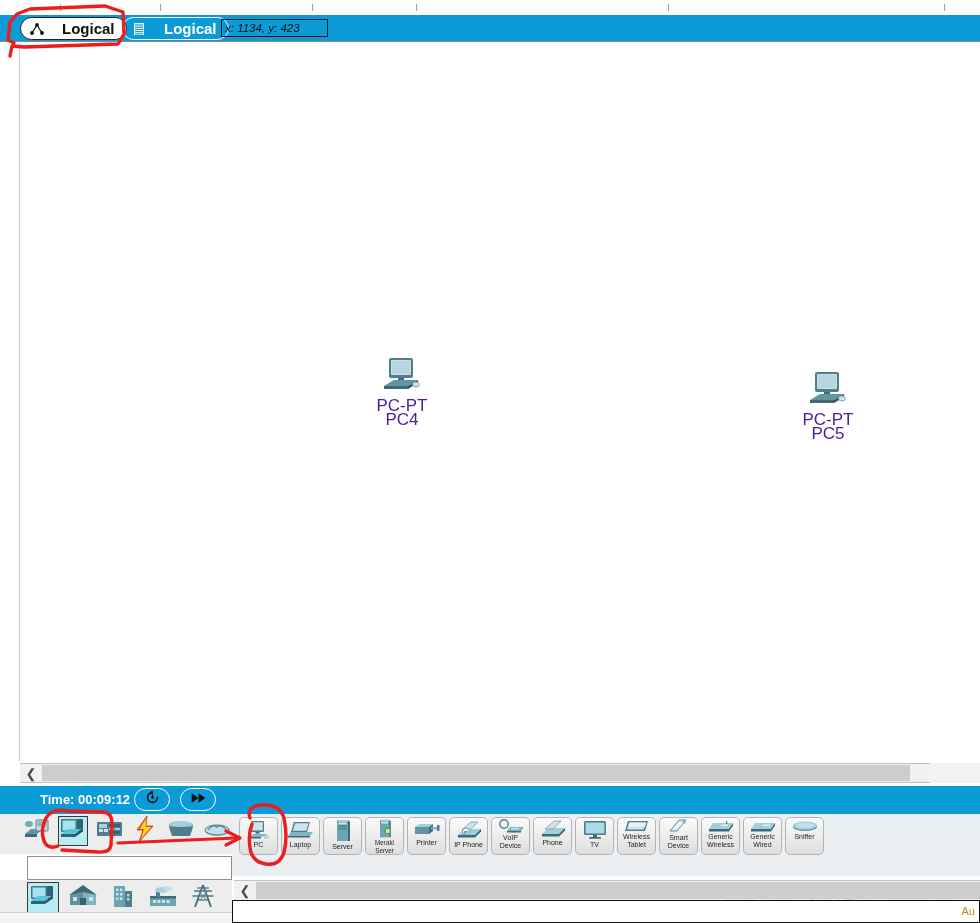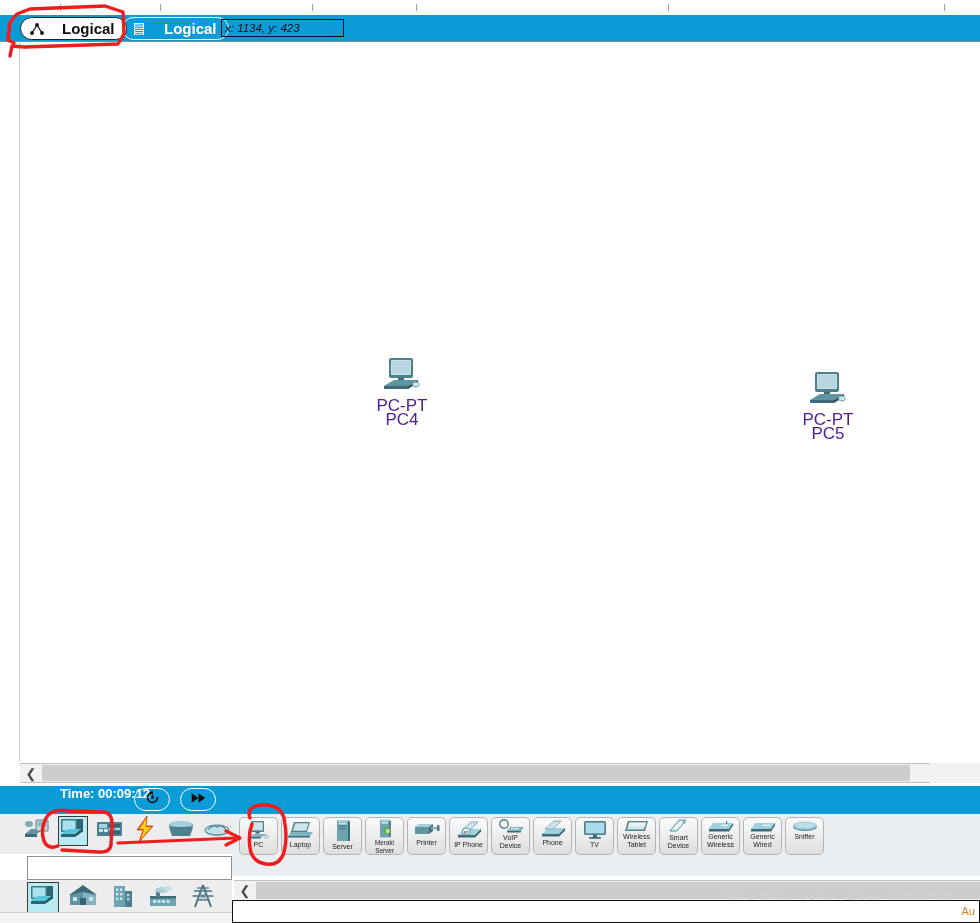--- a/index.html
+++ b/index.html
@@ -49,21 +49,21 @@
   }
   .tab-physical {
     left: 122px;
     background: transparent; color: #ffffff;
     border: 1px solid #ffffff;
   }
   .tab-ico { width: 16px; height: 16px; margin-right: 5px; display:block; }
 
   .coord-box {
     position: absolute; left: 221px; top: 4px;
-    width: 123px; height: 18px;
+    width: 107px; height: 18px;
     border: 1px solid #111111;
     background: transparent;
     color: #111111;
     font-size: 11.5px; font-style: italic;
     display: flex; align-items: center;
     padding-left: 3px;
     white-space: nowrap;
   }
 
   
@@ -117,24 +117,23 @@
   .scroll-corner-r {
     position: absolute; left: 930px; top: 763px; width: 50px; height: 20px; background: #f2f2f2;
   }
 
   
   .timebar {
     position: absolute; left: 0; top: 786px; width: 980px; height: 28px;
     background: #0b9bd7;
   }
   .time-text {
-    position: absolute; left: 40px; top: 0;
+    position: absolute; left: 40px; top: 6px;
     color: #ffffff; font-size: 13px; font-weight: bold;
     white-space: nowrap;
-    margin-left: 20px;
   }
   .round-btn {
     position: absolute; top: 2px;
     width: 36px; height: 23px;
     border: 1px solid #ffffff; border-radius: 12px;
     background: transparent;
     display: flex; align-items: center; justify-content: center;
     cursor: pointer;
   }
 

